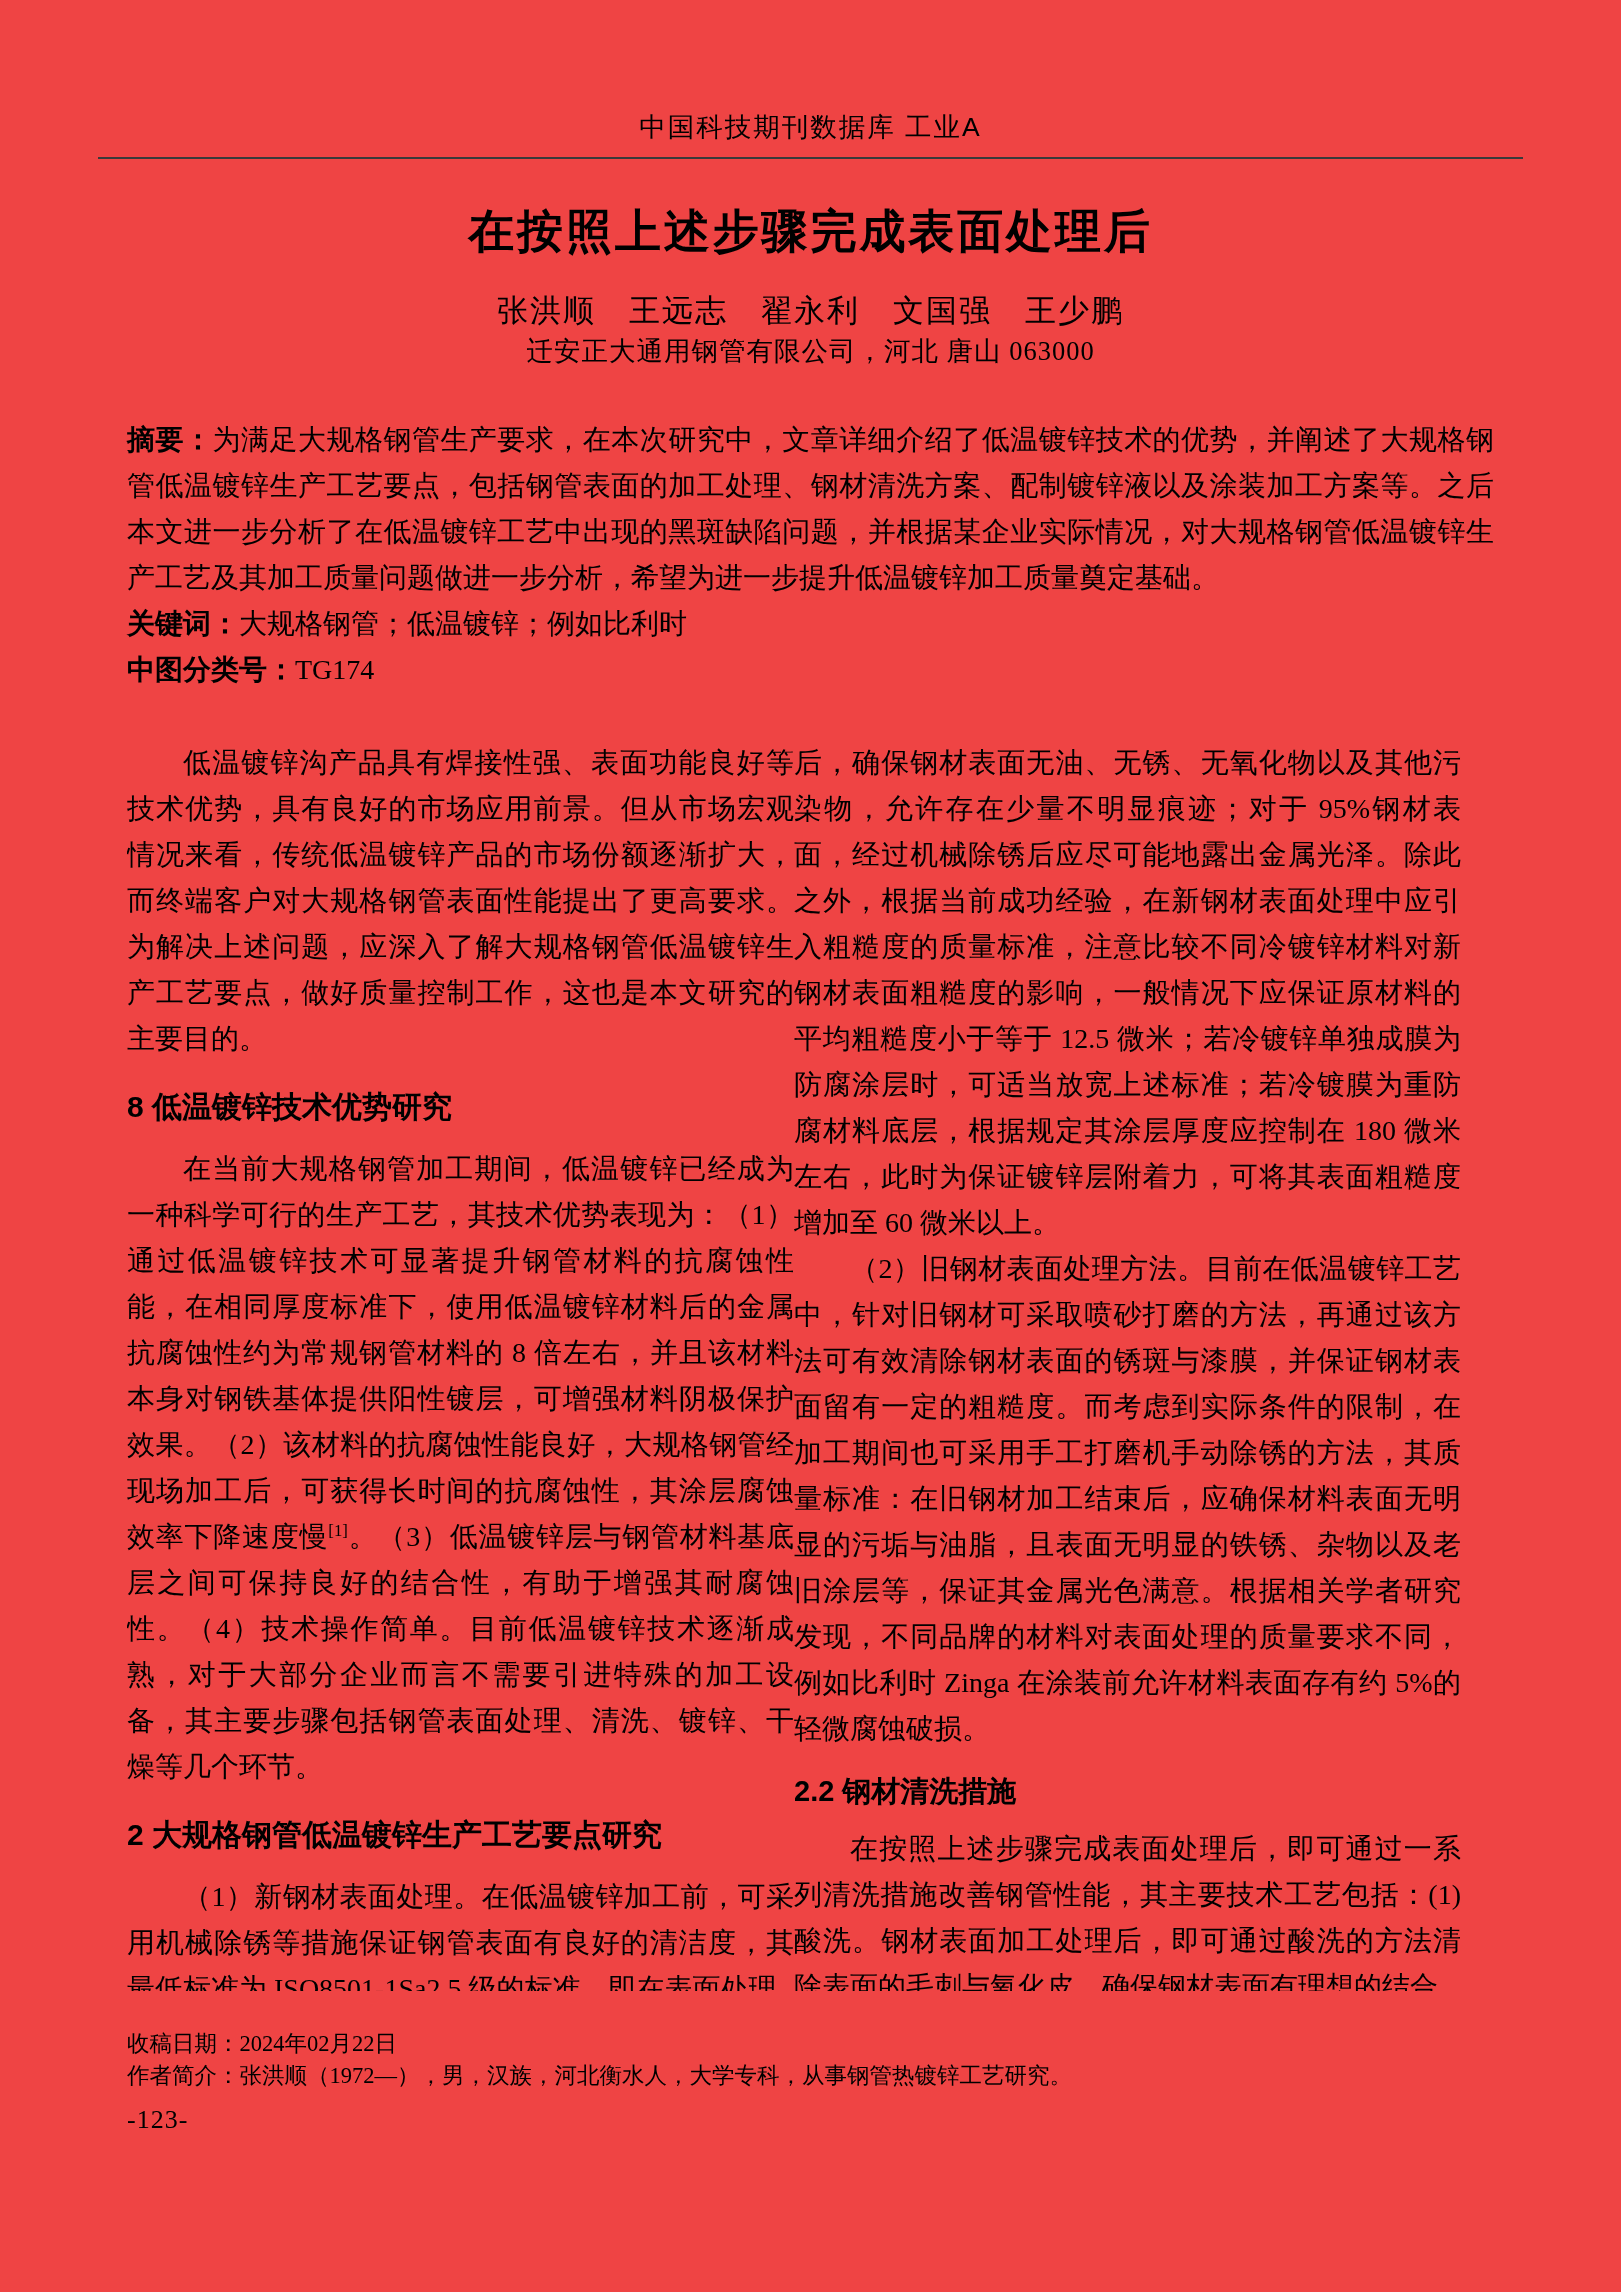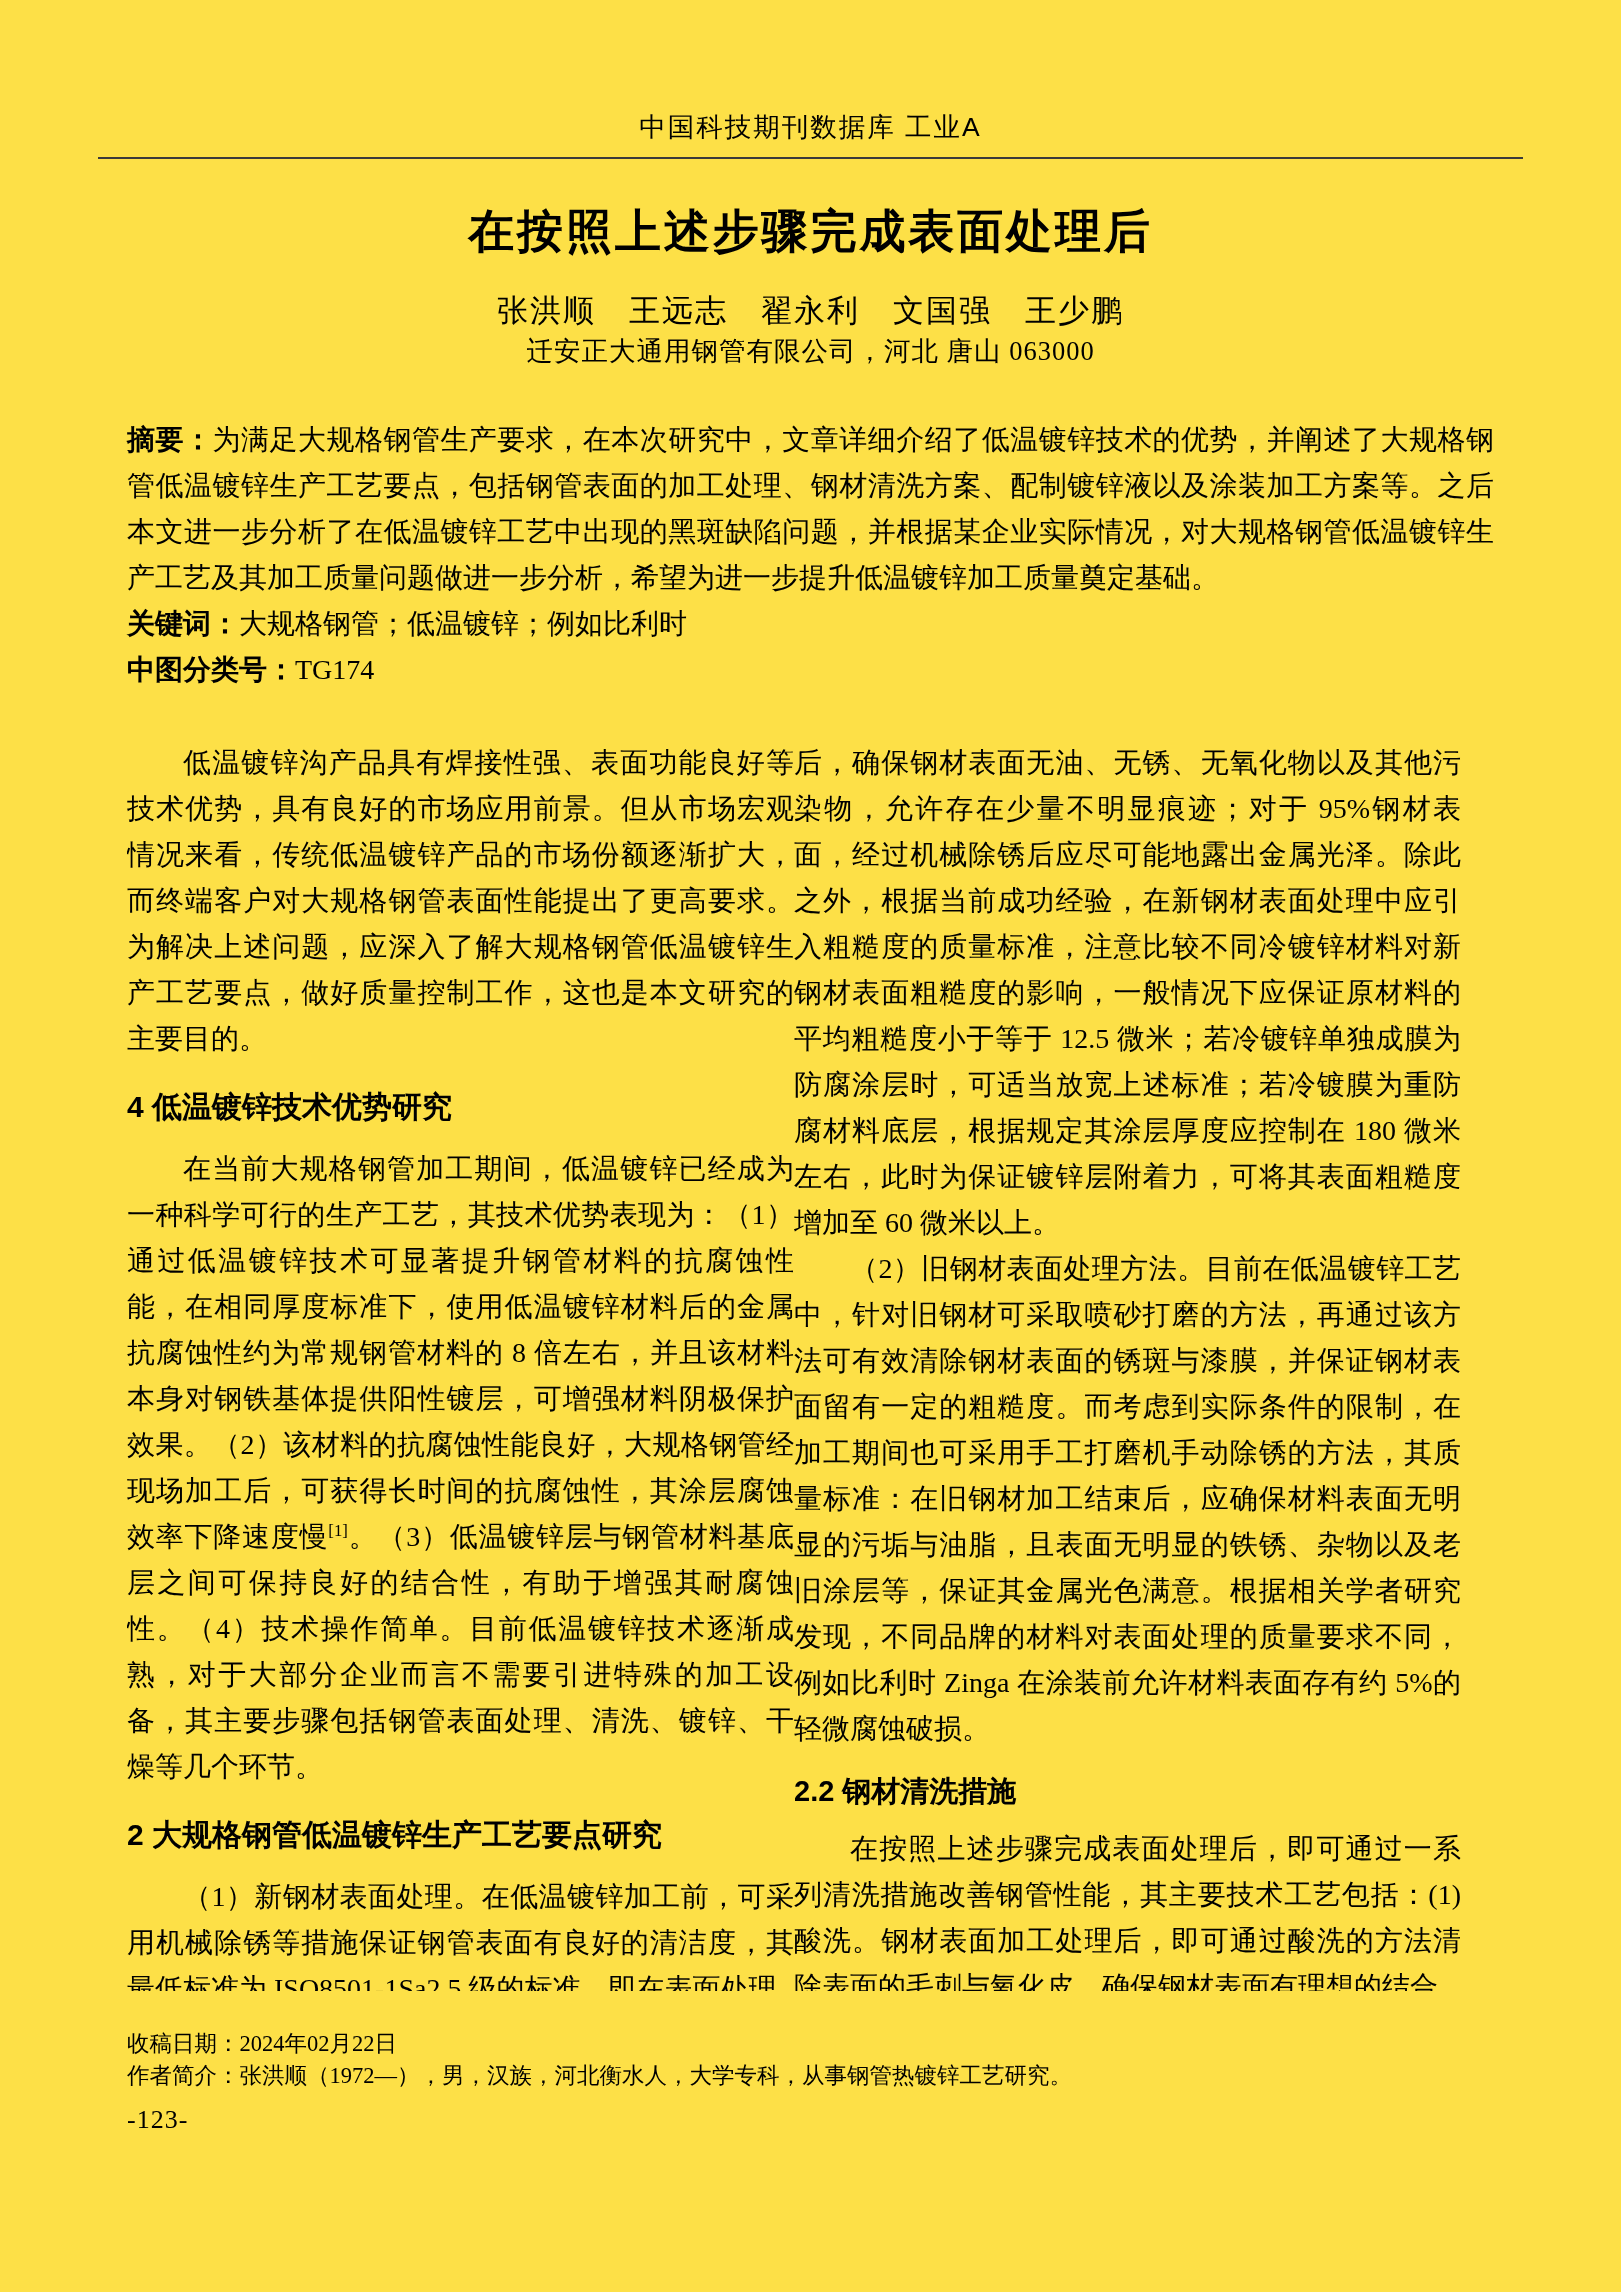--- a/index.html
+++ b/index.html
@@ -5,21 +5,21 @@
   html, body {
     margin: 0;
     padding: 0;
     background: #888;
   }
   .page {
     position: relative;
     width: 1621px;
     height: 2293px;
     margin: 0 auto;
-    background: #fde047;
+    background: #ef4444;
     color: #000000;
     box-sizing: border-box;
     padding: 0 127px;
     overflow: hidden;
     font-family: "Liberation Serif", "DejaVu Serif", serif;
   }
   .journal-header {
     padding-top: 110px;
     text-align: center;
     font-size: 26.5px;
@@ -144,21 +144,21 @@
     <span class="bold-label">关键词：</span><span>大规格钢管；低温镀锌；例如比利时</span>
   </div>
 
   <div class="meta-line">
     <span class="bold-label">中图分类号：</span><span>TG174</span>
   </div>
 
   <div class="columns">
     <div class="column" id="col-left">
         <p><span>低温镀锌沟产品具有焊接性强、表面功能良好等技术优势，具有良好的市场应用前景。但从市场宏观情况来看，传统低温镀锌产品的市场份额逐渐扩大，而终端客户对大规格钢管表面性能提出了更高要求。为解决上述问题，应深入了解大规格钢管低温镀锌生产工艺要点，做好质量控制工作，这也是本文研究的主要目的。</span></p>
-        <div class="h2">4 低温镀锌技术优势研究</div>
+        <div class="h2">8 低温镀锌技术优势研究</div>
         <p><span>在当前大规格钢管加工期间，低温镀锌已经成为一种科学可行的生产工艺，其技术优势表现为：（1）通过低温镀锌技术可显著提升钢管材料的抗腐蚀性能，在相同厚度标准下，使用低温镀锌材料后的金属抗腐蚀性约为常规钢管材料的 8 倍左右，并且该材料本身对钢铁基体提供阳性镀层，可增强材料阴极保护效果。（2）该材料的抗腐蚀性能良好，大规格钢管经现场加工后，可获得长时间的抗腐蚀性，其涂层腐蚀效率下降速度慢</span><sup>[1]</sup><span>。（3）低温镀锌层与钢管材料基底层之间可保持良好的结合性，有助于增强其耐腐蚀性。（4）技术操作简单。目前低温镀锌技术逐渐成熟，对于大部分企业而言不需要引进特殊的加工设备，其主要步骤包括钢管表面处理、清洗、镀锌、干燥等几个环节。</span></p>
         <div class="h2">2 大规格钢管低温镀锌生产工艺要点研究</div>
         <p><span>（1）新钢材表面处理。在低温镀锌加工前，可采用机械除锈等措施保证钢管表面有良好的清洁度，其最低标准为 ISO8501-1Sa2.5 级的标准，即在表面处理</span></p>
       </div>
     <div class="column" id="col-right">
         <p class="no-indent"><span>后，确保钢材表面无油、无锈、无氧化物以及其他污染物，允许存在少量不明显痕迹；对于 95%钢材表面，经过机械除锈后应尽可能地露出金属光泽。除此之外，根据当前成功经验，在新钢材表面处理中应引入粗糙度的质量标准，注意比较不同冷镀锌材料对新钢材表面粗糙度的影响，一般情况下应保证原材料的平均粗糙度小于等于 12.5 微米；若冷镀锌单独成膜为防腐涂层时，可适当放宽上述标准；若冷镀膜为重防腐材料底层，根据规定其涂层厚度应控制在 180 微米左右，此时为保证镀锌层附着力，可将其表面粗糙度增加至 60 微米以上。</span></p>
         <p><span>（2）旧钢材表面处理方法。目前在低温镀锌工艺中，针对旧钢材可采取喷砂打磨的方法，再通过该方法可有效清除钢材表面的锈斑与漆膜，并保证钢材表面留有一定的粗糙度。而考虑到实际条件的限制，在加工期间也可采用手工打磨机手动除锈的方法，其质量标准：在旧钢材加工结束后，应确保材料表面无明显的污垢与油脂，且表面无明显的铁锈、杂物以及老旧涂层等，保证其金属光色满意。根据相关学者研究发现，不同品牌的材料对表面处理的质量要求不同，例如比利时 Zinga 在涂装前允许材料表面存有约 5%的轻微腐蚀破损。</span></p>
         <div class="h3">2.2 钢材清洗措施</div>
         <p><span>在按照上述步骤完成表面处理后，即可通过一系列清洗措施改善钢管性能，其主要技术工艺包括：(1) 酸洗。钢材表面加工处理后，即可通过酸洗的方法清除表面的毛刺与氧化皮，确保钢材表面有理想的结合</span></p>
       </div>

